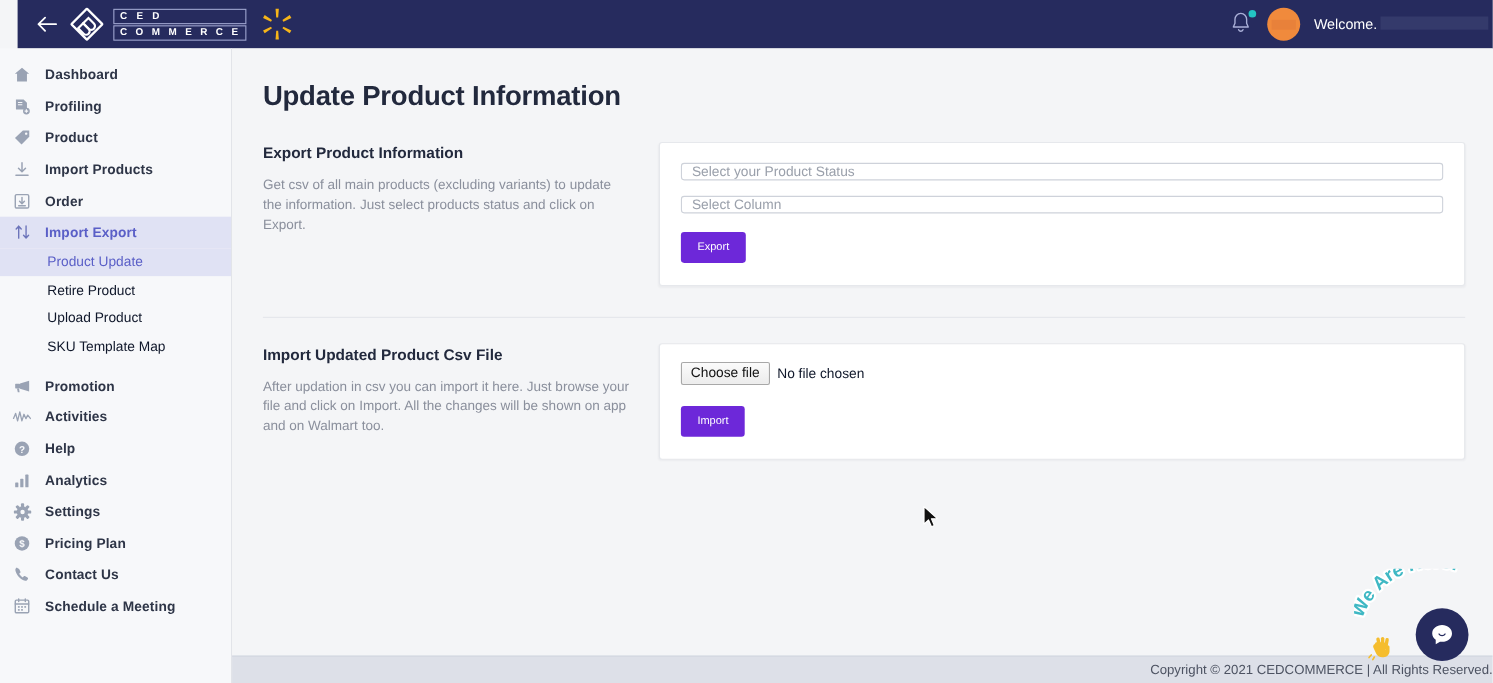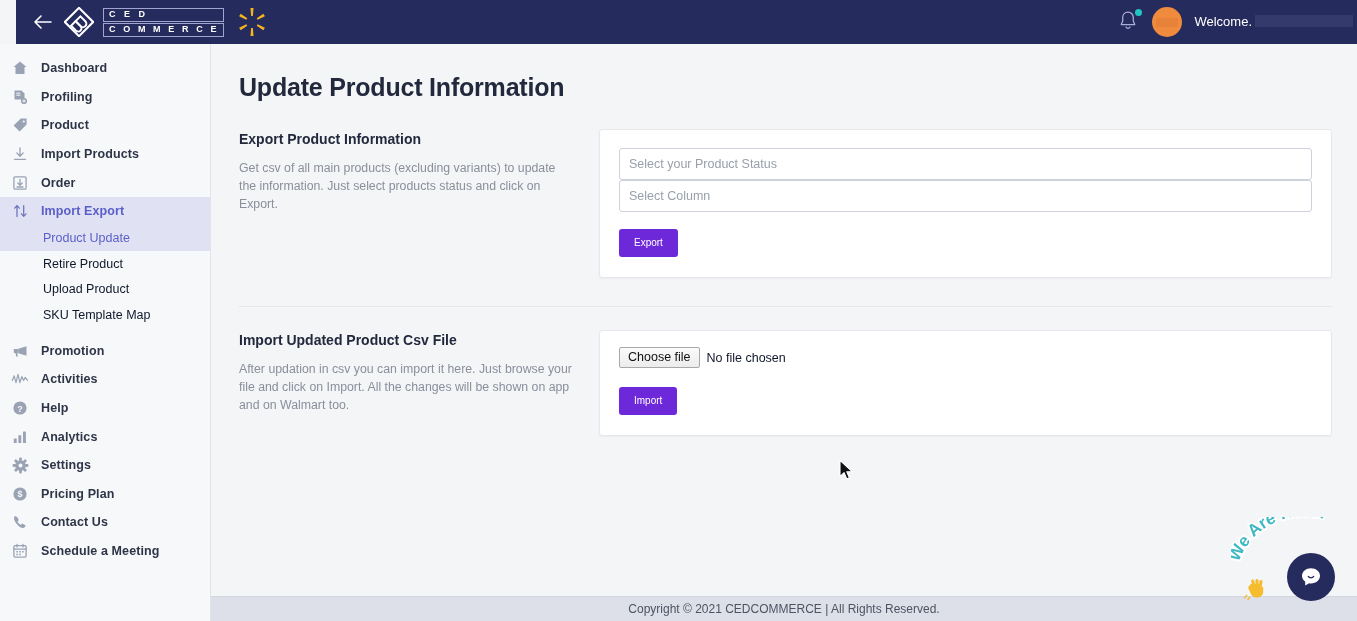--- a/index.html
+++ b/index.html
@@ -122,33 +122,33 @@
   }
   .card {
     flex: 1;
     background: #ffffff;
     border: 1px solid #e6e8ec;
     border-radius: 3px;
     padding: 18px 19px 20px 19px;
     box-shadow: 0 1px 2px rgba(30,35,60,0.04);
   }
   .field {
-    width: 100%; height: 32px;
+    width: 100%; height: 16px;
     border: 1px solid #ced2da;
     border-radius: 3px;
     background: #ffffff;
     font-size: 12.5px;
     color: #22293d;
     padding: 0 9px;
     font-family: "Liberation Sans", sans-serif;
     outline: none;
     display: block;
   }
   .field::placeholder { color: #9aa0ab; }
-  .field + .field { }
+  .field + .field { margin-top: 14px; }
   .btn-primary {
     margin-top: 17px;
     background: #6d28d9;
     color: #ffffff;
     border: none;
     border-radius: 3px;
     font-size: 10px;
     font-family: "Liberation Sans", sans-serif;
     padding: 8px 15px 9px 15px;
     cursor: pointer;
@@ -172,21 +172,21 @@
   .no-file-text { font-size: 12.5px; color: #0f172a; }
   .card.import-card { padding: 16px 19px 20px 19px; }
   .card.import-card .btn-primary { margin-top: 19px; }
 
   
   .footer {
     position: absolute; left: 211px; top: 596px;
     width: 1146px; height: 25px;
     background: #dde0e8;
     border-top: 1px solid #d2d6e0;
-    display: flex; align-items: center; justify-content: center;
+    display: flex; align-items: center; justify-content: flex-end;
   }
   .footer-text { font-size: 12px; color: #4d5362; }
 
   
   .chat-widget {
     position: absolute; right: 14px; bottom: 8px;
     width: 112px; height: 100px;
     pointer-events: none;
   }
   .chat-bubble-btn {

